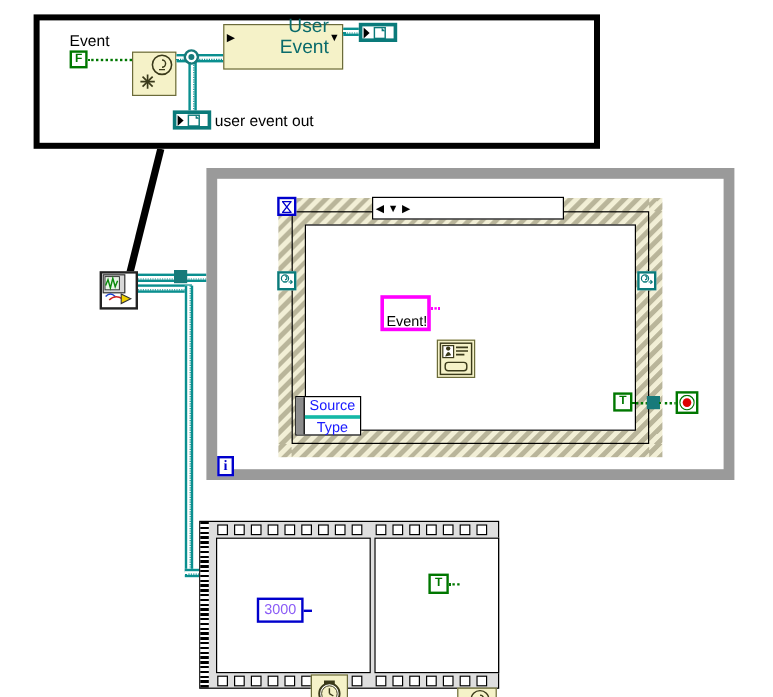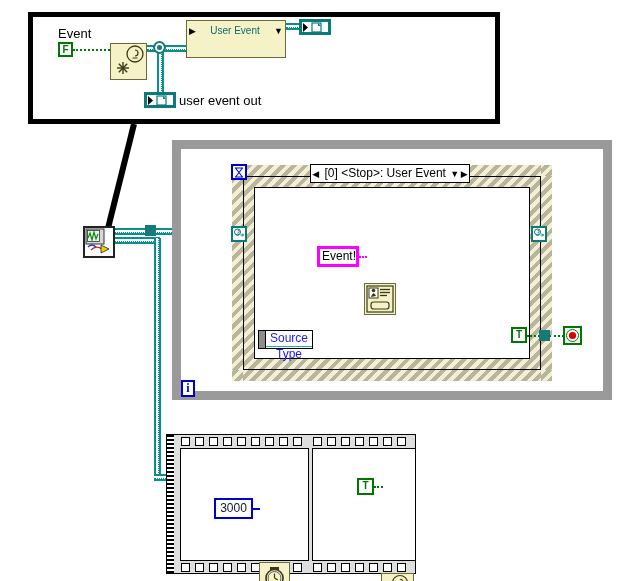--- a/index.html
+++ b/index.html
@@ -47,37 +47,37 @@
     font-family: "Liberation Sans", sans-serif;
     font-weight: bold;
     font-size: 10px;
     text-align: center;
     line-height: 12px;
   }
   .num-const {
     box-sizing: border-box;
     border: 2px solid #0000cc;
     background: #ffffff;
-    color: #0f172a;
+    color: #8b5cf6;
     font-family: "Liberation Sans", sans-serif;
     font-size: 12px;
     text-align: center;
     line-height: 17px;
     padding: 0 2px;
   }
   .str-const {
     box-sizing: border-box;
     border: 3px solid #ff00ff;
     background: #ffffff;
     color: #000000;
     font-family: "Liberation Sans", sans-serif;
     font-size: 12px;
     text-align: center;
     line-height: 15px;
-    padding: 0 2px;
+    padding: 12px 2px;
   }
   
   .refnum-term {
     box-sizing: border-box;
     border: 2px solid #0a7a7a;
     background: #ffffff;
     display: flex;
     align-items: center;
     justify-content: center;
   }
@@ -251,21 +251,21 @@
   }
   .evt-data-rows { flex: 1; }
   .evt-data-row {
     color: #1a1aff;
     font-size: 12px;
     line-height: 15px;
     text-align: center;
     padding: 0 3px;
     white-space: nowrap;
   }
-  .evt-data-row + .evt-data-row { border-top: 1px solid #14b8a6; }
+  .evt-data-row + .evt-data-row { border-top: 3px solid #14b8a6; }
 
   
   .seq-struct {
     box-sizing: border-box;
     background: #dedede;
     border: 1px solid #000000;
     position: absolute;
   }
   .seq-frame {
     position: absolute;
@@ -312,23 +312,23 @@
     line-height: 17px;
   }
   .reg-bottom {
     display: flex;
     align-items: center;
     height: 19px;
     padding: 0 2px;
   }
   .reg-sub {
     flex: 1;
-    text-align: center;
+    text-align: right;
     color: #0a6b6b;
-    font-size: 10px;
+    font-size: 16px;
     line-height: 17px;
   }
   .reg-chev { font-size: 9px; color: #000; }
 </style>
 </head>
 <body>
 
 <div id="canvas">
 
   <div class="abs callout-line" style="left:131px; top:124px; width:6px; height:110px; transform: rotate(14deg); transform-origin: top center;"></div>
@@ -417,21 +417,20 @@
   </div>
 
   <div class="abs timeout-term" style="left:231px; top:164px; width:16px; height:16px;">
     <svg width="10" height="11" viewBox="0 0 10 11">
       <path d="M1 1 H9 M1 10 H9 M1.5 1 L8.5 10 M8.5 1 L1.5 10" stroke="#0000cc" stroke-width="1.1" fill="none"></path>
     </svg>
   </div>
 
   <div class="abs event-selector" style="left:310px; top:164px; width:160px;">
     <span class="sel-arrow">◀</span>
-    <span class="sel-text lbl-grey" style="flex:1;">[0] &lt;Stop&gt;: User Event</span>
     <span class="sel-arrow">▼</span>
     <span class="sel-arrow">▶</span>
   </div>
 
   <div class="abs evt-dyn-term" style="left:231px; top:226px; width:16px; height:16px;">
     <svg width="12" height="12" viewBox="0 0 12 12">
       <circle cx="4.5" cy="4" r="3" fill="none" stroke="#0a7a7a" stroke-width="1"></circle>
       <path d="M4.5 2 a1.6 1.6 0 0 1 0 3.2 M3 7 h3" stroke="#0a7a7a" stroke-width="1" fill="none"></path>
       <path d="M7.5 7 h3 M9 5.5 l1.5 1.5 -1.5 1.5" stroke="#0a7a7a" stroke-width="1" fill="none"></path>
     </svg>
@@ -456,21 +455,21 @@
       <circle cx="8.5" cy="6.5" r="1.8" fill="#3a3a1a"></circle>
       <g stroke="#3a3a1a" stroke-width="1.3">
         <line x1="15" y1="5.5" x2="25" y2="5.5"></line>
         <line x1="15" y1="8.5" x2="25" y2="8.5"></line>
         <line x1="15" y1="11.5" x2="22" y2="11.5"></line>
       </g>
       <rect x="6" y="18" width="18" height="7" rx="2.5" fill="#f5f2c8" stroke="#3a3a1a" stroke-width="1.2"></rect>
     </svg>
   </div>
 
-  <div class="abs evt-data-node" style="left:258px; top:330px; width:55px; height:19px;">
+  <div class="abs evt-data-node" style="left:246px; top:330px; width:55px; height:33px;">
     <div class="evt-data-tab"></div>
     <div class="evt-data-rows">
       <div class="evt-data-row">Source</div>
       <div class="evt-data-row">Type</div>
     </div>
   </div>
 
   <div class="abs bool-const" style="left:511px; top:327px; width:16px; height:16px;">T</div>
 
   <div class="abs wire-green" style="left:527px; top:335px; width:17px;"></div>

